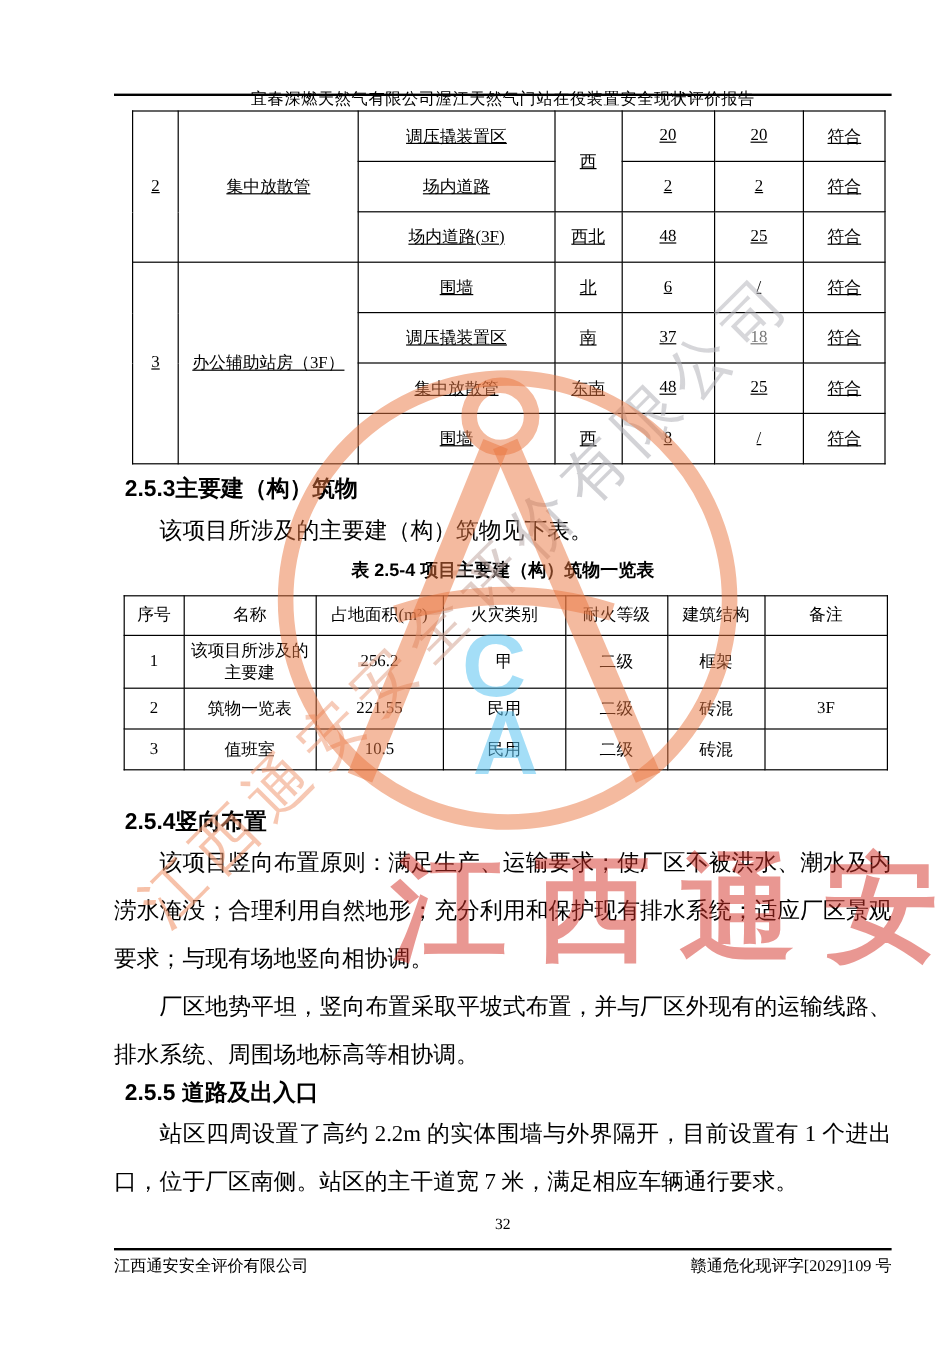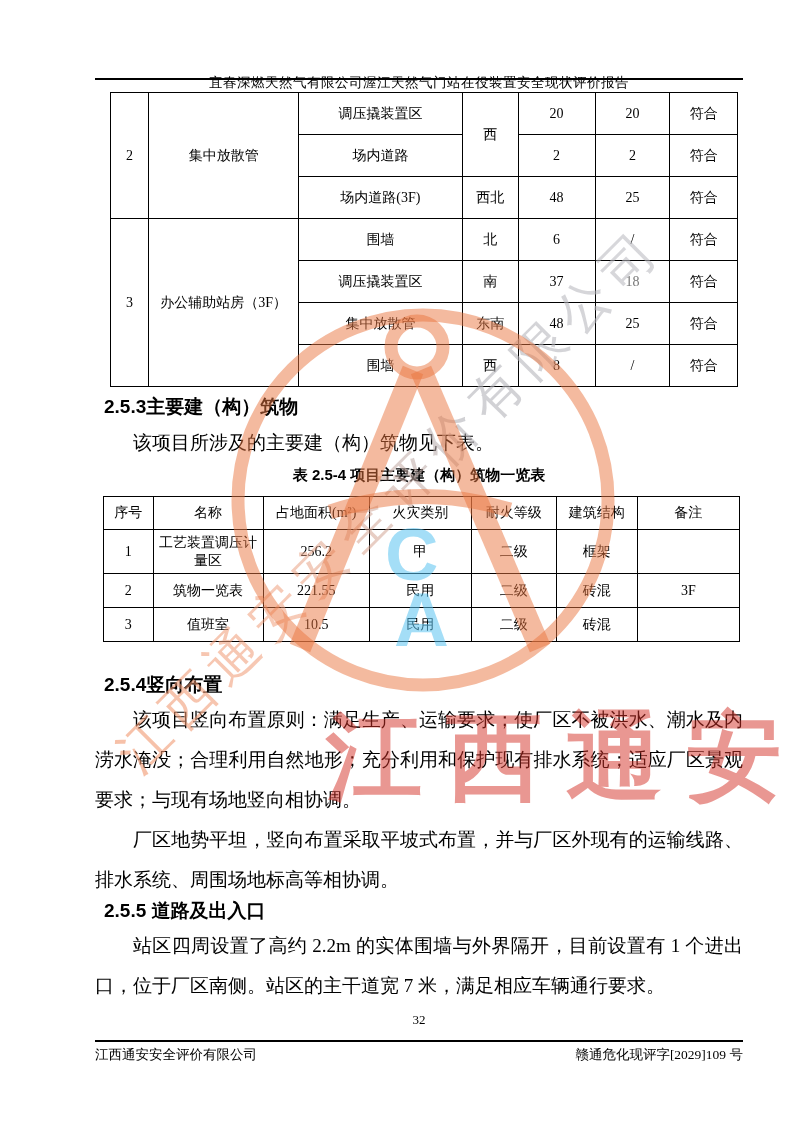--- a/index.html
+++ b/index.html
@@ -11,21 +11,21 @@
   
   .header-title{top:50px;left:95px;width:648px;text-align:center;font-size:13.5px;letter-spacing:.5px;margin-top:24px;}
   .header-rule{top:78px;left:95px;width:648px;border-top:2.5px solid #000;height:0;}
   .footer-rule{top:1040px;left:95px;width:648px;border-top:2.5px solid #000;height:0;}
   .page-number{top:1012px;left:95px;width:648px;text-align:center;font-size:13px;}
   .footer-row{top:1046px;left:95px;width:648px;display:flex;justify-content:space-between;font-size:13.5px;}
   
   table{border-collapse:collapse;table-layout:fixed;width:100%;}
   td,th{border:1.5px solid #000;text-align:center;vertical-align:middle;font-size:14px;font-weight:normal;padding:1px 2px;word-break:break-all;}
   .t1-wrap{top:92px;left:110px;width:628px;}
-  .t1-wrap td{height:39px;}
+  .t1-wrap td{height:39px;text-decoration:underline;}
   .t2-wrap{top:496px;left:103px;width:637px;}
   .t2-wrap thead th{height:30px;}
   .t2-wrap tbody tr:nth-child(1) td{height:41px;}
   .t2-wrap tbody tr:nth-child(2) td{height:31px;}
   .t2-wrap tbody tr:nth-child(3) td{height:31px;}
   td.muted{color:#777;}
   
   .h2{font-family:"Liberation Sans","DejaVu Sans",sans-serif;font-weight:bold;font-size:19px;left:104px;}
   .s253-h{top:394px;}
   .s253-p{top:430px;}
@@ -155,21 +155,21 @@
             <th>占地面积(m²)</th>
             <th>火灾类别</th>
             <th>耐火等级</th>
             <th>建筑结构</th>
             <th>备注</th>
           </tr>
         </thead>
       <tbody id="t2-body">
           <tr>
             <td>1</td>
-            <td>工艺装置调压计量区</td>
+            <td>该项目所涉及的主要建</td>
             <td>256.2</td>
             <td>甲</td>
             <td>二级</td>
             <td>框架</td>
             <td></td>
           </tr>
           <tr>
             <td>2</td>
             <td>筑物一览表</td>
             <td>221.55</td>

